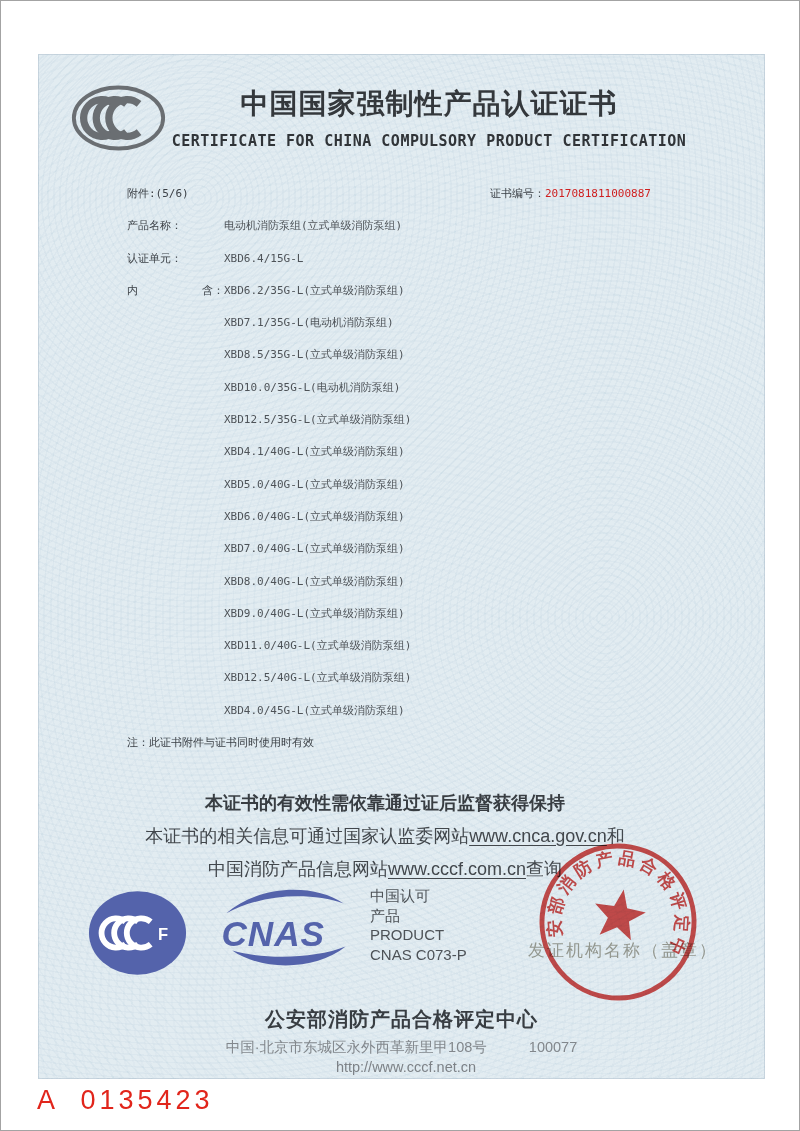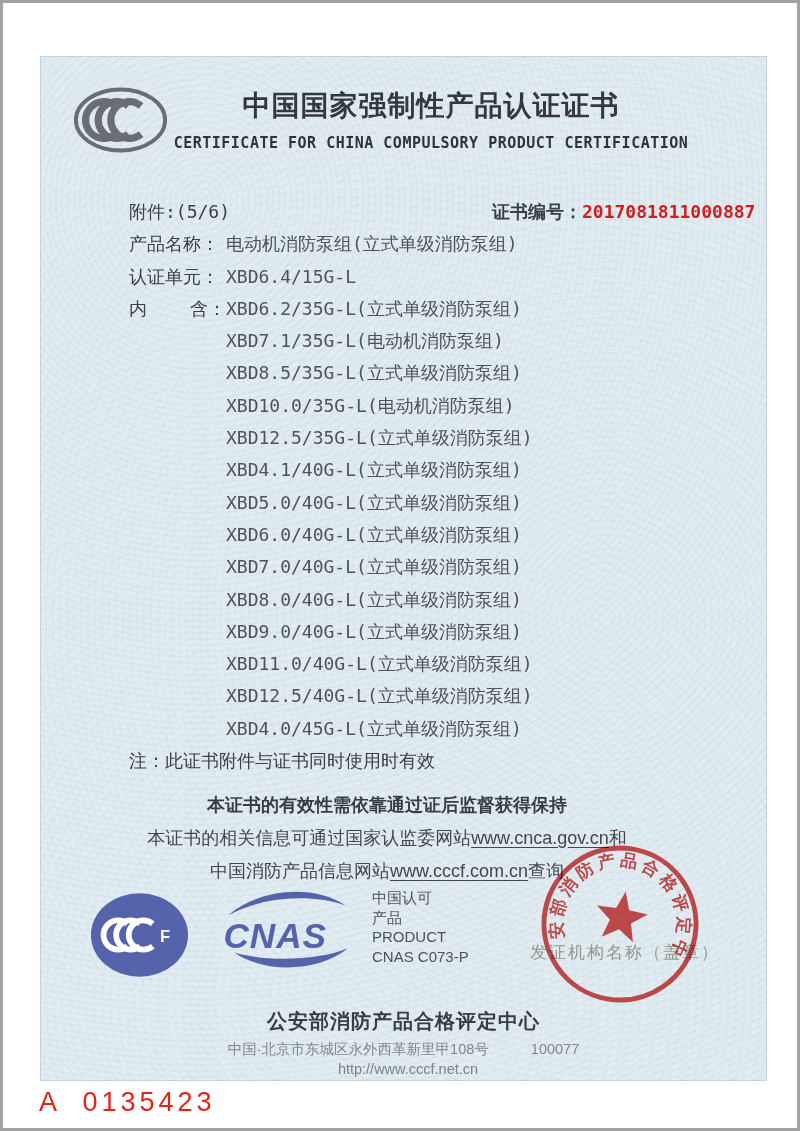--- a/index.html
+++ b/index.html
@@ -1,19 +1,19 @@
 <!DOCTYPE html>
 <html><head>
 <meta charset="utf-8">
 <style>
   * { margin:0; padding:0; box-sizing:border-box; }
   html,body { background:#ffffff; }
   .page {
     position:relative; width:800px; height:1131px;
-    background:#ffffff; border:3px solid #a3a3a3; overflow:hidden;
+    background:#ffffff; border:1px solid #a3a3a3; overflow:hidden;
     font-family:"Liberation Sans", sans-serif;
     padding-left:29px;
   }
   .paper {
     position:absolute; left:37px; top:53px; width:727px; height:1025px;
     background-color:#e2ecf1;
     background-image:
       repeating-radial-gradient(circle at 22% 14%, rgba(140,175,200,.08) 0 1.5px, rgba(0,0,0,0) 1.5px 6px),
       repeating-radial-gradient(circle at 78% 55%, rgba(140,175,200,.07) 0 1.5px, rgba(0,0,0,0) 1.5px 7px),
       repeating-radial-gradient(circle at 45% 92%, rgba(150,180,205,.06) 0 2px, rgba(0,0,0,0) 2px 8px);
@@ -24,29 +24,29 @@
   .hdr-text { position:absolute; left:55px; right:0; top:30px; text-align:center; }
   .title { font-size:28px; font-weight:bold; color:#34383c; letter-spacing:1px; }
   .subtitle {
     margin-top:9px; font-family:"DejaVu Sans Mono","Liberation Mono",monospace;
     font-size:15px; font-weight:bold; color:#303438; letter-spacing:0.5px;
   }
   
   .body {
     position:absolute; left:88px; top:123px; right:8px;
     font-family:"DejaVu Sans Mono","Liberation Mono",monospace;
-    font-size:18px; line-height:32.3px; color:#4e5358;margin-top:16px;
+    font-size:11px; line-height:32.3px; color:#4e5358;
   }
   .bline { position:relative; height:32.3px; white-space:nowrap; }
   .lbl { color:#3b4046; }
   .lblw { display:inline-block; width:97px; color:#3b4046; }
   .spread { display:inline-flex; width:97px; justify-content:space-between; color:#3b4046; }
   .model { padding-left:97px; }
   .red { color:#cf1f1f; }
-  .certno-group { position:absolute; left:363px; top:0;font-weight:bold; }
+  .certno-group { position:absolute; left:363px; top:0; }
   
   .statements {
     position:absolute; left:0; top:732px; width:612px; text-align:center;
     font-size:18px; line-height:33px; color:#42474c;margin-left:40px;
   }
   .statements .strong { font-weight:bold; color:#383d42; }
   .ulink { text-decoration:underline; text-underline-offset:3px; }
   
   .cccf-logo { position:absolute; left:48px; top:834px; width:101px; height:88px; }
   .cnas-logo { position:absolute; left:179px; top:829px; width:134px; height:86px; }

